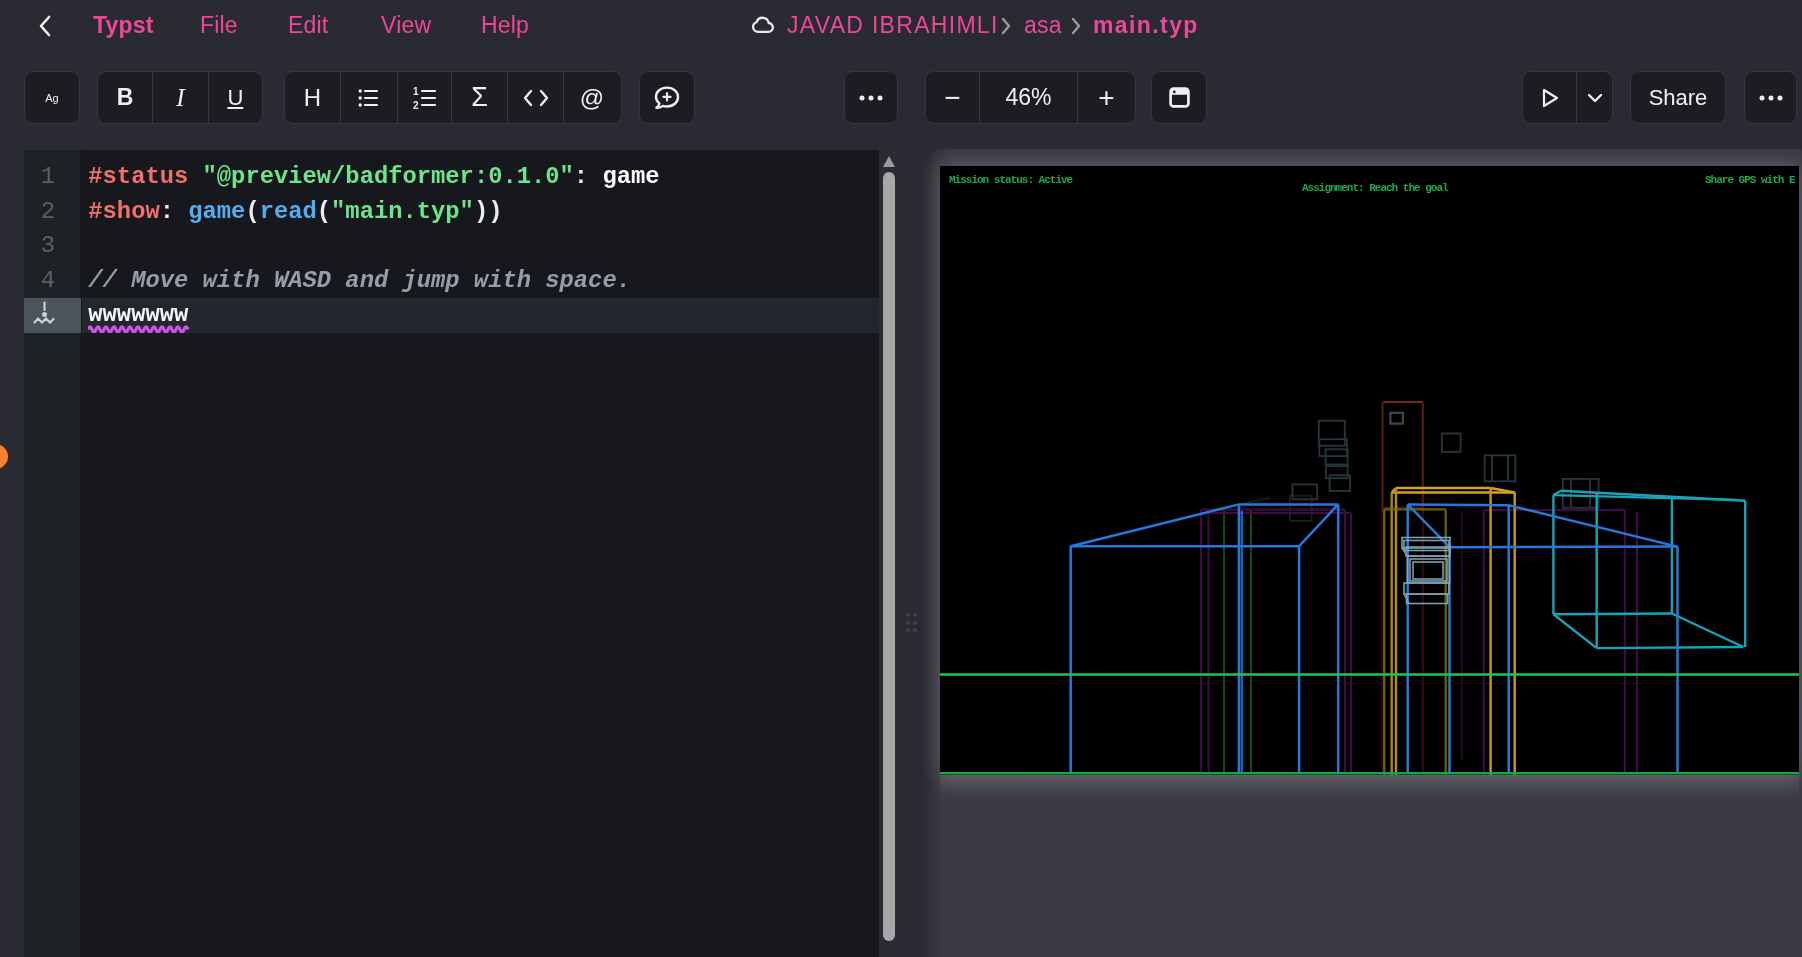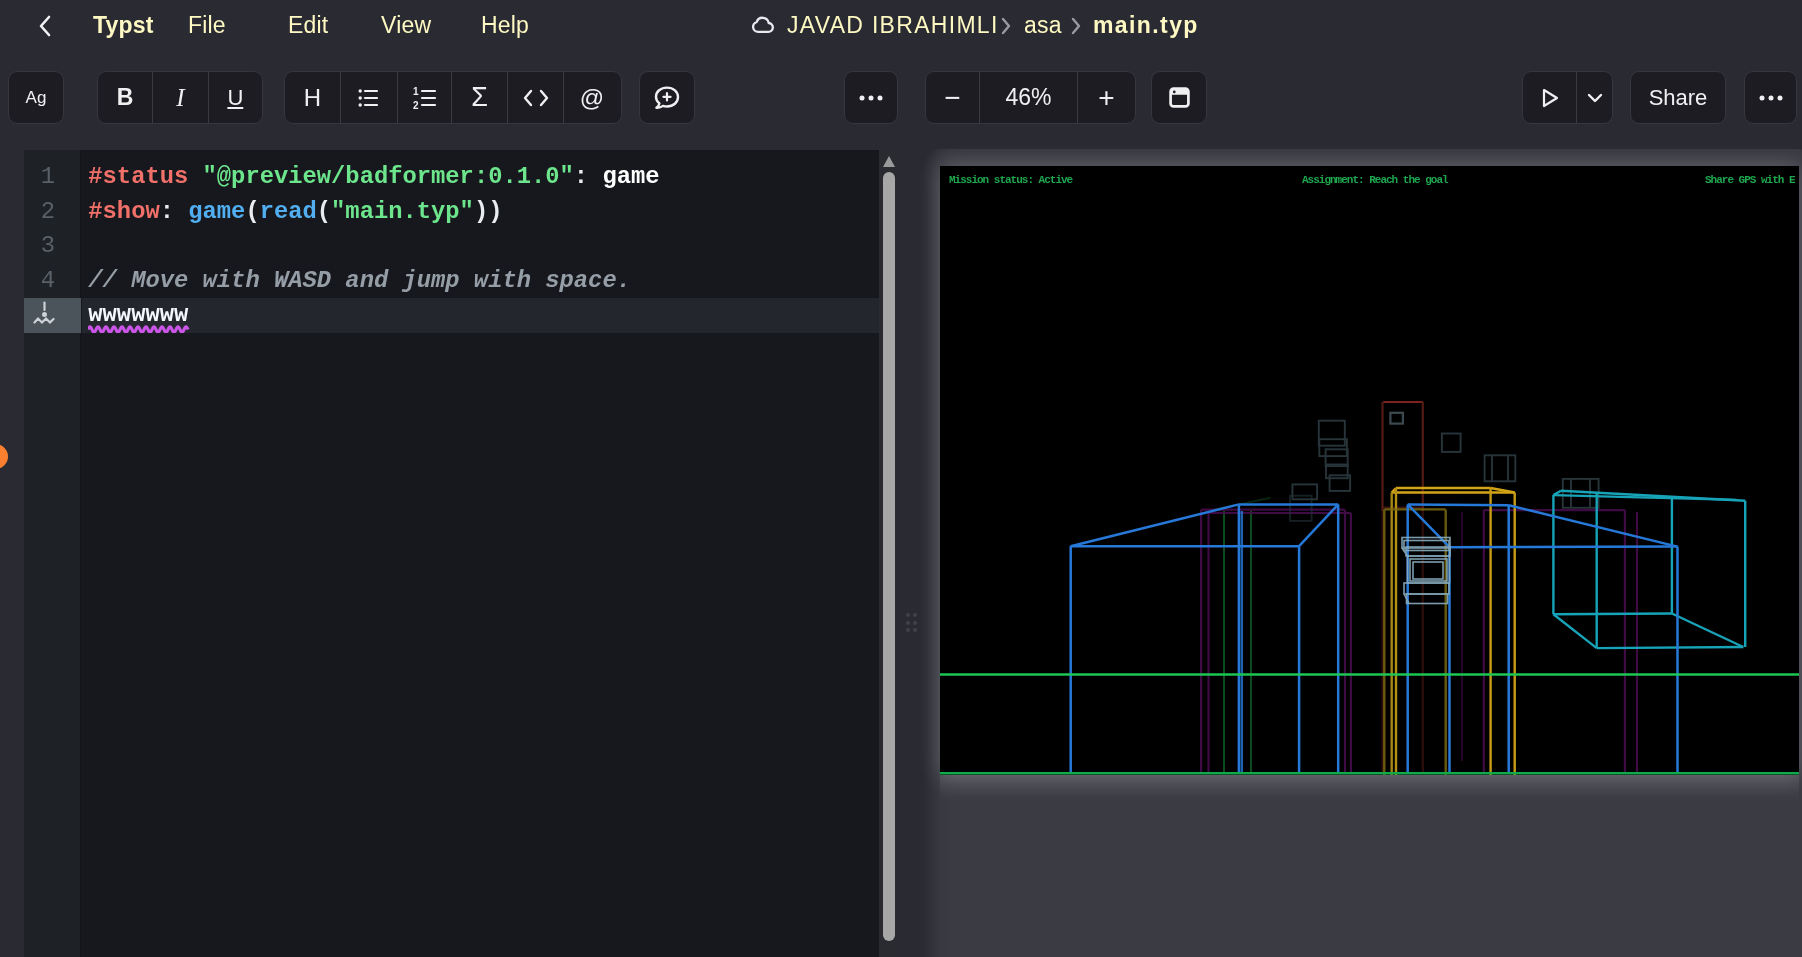--- a/index.html
+++ b/index.html
@@ -1,20 +1,20 @@
 <!DOCTYPE html>
 <html><head>
 <meta charset="utf-8">
 <style>
   * { margin:0; padding:0; box-sizing:border-box; }
   html,body { width:1802px; height:957px; overflow:hidden; background:#2a2a32;
     font-family:"Liberation Sans", sans-serif; }
   .abs { position:absolute; }
   
-  .menu { position:absolute; top:0; left:0; width:1802px; height:52px; color:#fef9c3; }
+  .menu { position:absolute; top:0; left:0; width:1802px; height:52px; color:#ec4899; }
   .mitem { position:absolute; top:12px; font-size:23px; line-height:27px; letter-spacing:0.2px; }
   
   .btn { position:absolute; top:71px; height:53px; background:#1c1c22;
     border:1px solid #36363d; border-radius:9px; color:#f0f0f2;
     display:flex; align-items:center; justify-content:center; }
   .grp { position:absolute; top:71px; height:53px; background:#1c1c22;
     border:1px solid #36363d; border-radius:9px; display:flex; }
   .cell { height:100%; display:flex; align-items:center; justify-content:center;
     color:#f0f0f2; border-right:1px solid #3a3a41; }
   .cell:last-child { border-right:none; }
@@ -57,39 +57,39 @@
   .dot { position:absolute; width:4px; height:4px; border-radius:2px; background:#41414a; }
 </style>
 </head>
 <body>
 
 <div class="menu">
   <svg class="abs" style="left:36px;top:13px" width="18" height="26" viewBox="0 0 18 26">
     <path d="M13 4 L5 13 L13 22" stroke="#f2f2f5" stroke-width="2.6" fill="none" stroke-linecap="round" stroke-linejoin="round"></path>
   </svg>
   <div class="mitem" style="left:93px; font-weight:700;">Typst</div>
-  <div class="mitem" style="left:188px;">File</div>
+  <div class="mitem" style="left:200px;">File</div>
   <div class="mitem" style="left:288px;">Edit</div>
   <div class="mitem" style="left:381px;">View</div>
   <div class="mitem" style="left:481px;">Help</div>
   <svg class="abs" style="left:752px;top:15px" width="23" height="20" viewBox="0 0 23 20">
     <path d="M6.2 16.8 h10 a4.4 4.4 0 0 0 0.5-8.8 a6.2 6.2 0 0 0-12-1 a5 5 0 0 0 1.5 9.8z" stroke="#e9e9ee" stroke-width="2.3" fill="none" stroke-linejoin="round"></path>
   </svg>
   <div class="mitem" style="left:787px; font-size:23px; letter-spacing:1.3px;">JAVAD IBRAHIMLI</div>
   <svg class="abs" style="left:1000px;top:16px" width="12" height="20" viewBox="0 0 12 20">
     <path d="M3 3 L9 10 L3 17" stroke="#9a9aa3" stroke-width="2.4" fill="none" stroke-linecap="round" stroke-linejoin="round"></path>
   </svg>
   <div class="mitem" style="left:1024px; font-size:23px;">asa</div>
   <svg class="abs" style="left:1070px;top:16px" width="12" height="20" viewBox="0 0 12 20">
     <path d="M3 3 L9 10 L3 17" stroke="#9a9aa3" stroke-width="2.4" fill="none" stroke-linecap="round" stroke-linejoin="round"></path>
   </svg>
   <div class="mitem" style="left:1093px; font-weight:700; font-size:23px; letter-spacing:1.4px;">main.typ</div>
 </div>
 
-<div class="btn" style="left:8px; width:56px; font-size:17px;">Ag</div>
+<div class="btn" style="left:24px; width:56px; font-size:11px;">Ag</div>
 <div class="grp" style="left:97px; width:166px;">
   <div class="cell" style="width:56px; font-weight:700; font-size:23px;">B</div>
   <div class="cell" style="width:56px; font-family:'Liberation Serif',serif; font-style:italic; font-size:25px;">I</div>
   <div class="cell" style="width:54px; font-size:22px; text-decoration:underline;">U</div>
 </div>
 <div class="grp" style="left:284px; width:338px;">
   <div class="cell" style="width:56px; font-size:24px;">H</div>
   <div class="cell" style="width:57px;">
     <svg width="24" height="24" viewBox="0 0 24 24">
         <g stroke="#f0f0f2" stroke-width="2.2" stroke-linecap="round">
@@ -213,21 +213,21 @@
 <div class="dot" style="left:913px;top:613px;"></div>
 <div class="dot" style="left:906px;top:620.5px;"></div>
 <div class="dot" style="left:913px;top:620.5px;"></div>
 <div class="dot" style="left:906px;top:628px;"></div>
 <div class="dot" style="left:913px;top:628px;"></div>
 
 <div id="page"></div>
 <div class="abs" style="left:940px; top:775px; width:859px; height:32px; background:linear-gradient(180deg, rgba(255,255,255,0.085), rgba(255,255,255,0) 80%);"></div>
 <div id="canvas">
   <div class="hud" style="left:9px; top:8px;">Mission status: Active</div>
-  <div class="hud" style="left:362px; top:8px;">Assignment: Reach the goal</div>
+  <div class="hud" style="left:362px; top:16px;">Assignment: Reach the goal</div>
   <div class="hud" style="left:765px; top:8px;">Share GPS with E</div>
   <svg id="scene" width="859" height="609" viewBox="0 0 859 609" style="position:absolute;left:0;top:0;">
 
     <g stroke="#0d4a1e" stroke-width="2" fill="none">
       <line x1="284" y1="345" x2="284" y2="607"></line>
       <line x1="311" y1="345" x2="311" y2="607"></line>
       <line x1="270.5" y1="344.4" x2="330.7" y2="331.7" opacity="0.5"></line>
     </g>
 
     <g stroke="#4a0e51" stroke-width="2.2" fill="none" opacity="0.85">

